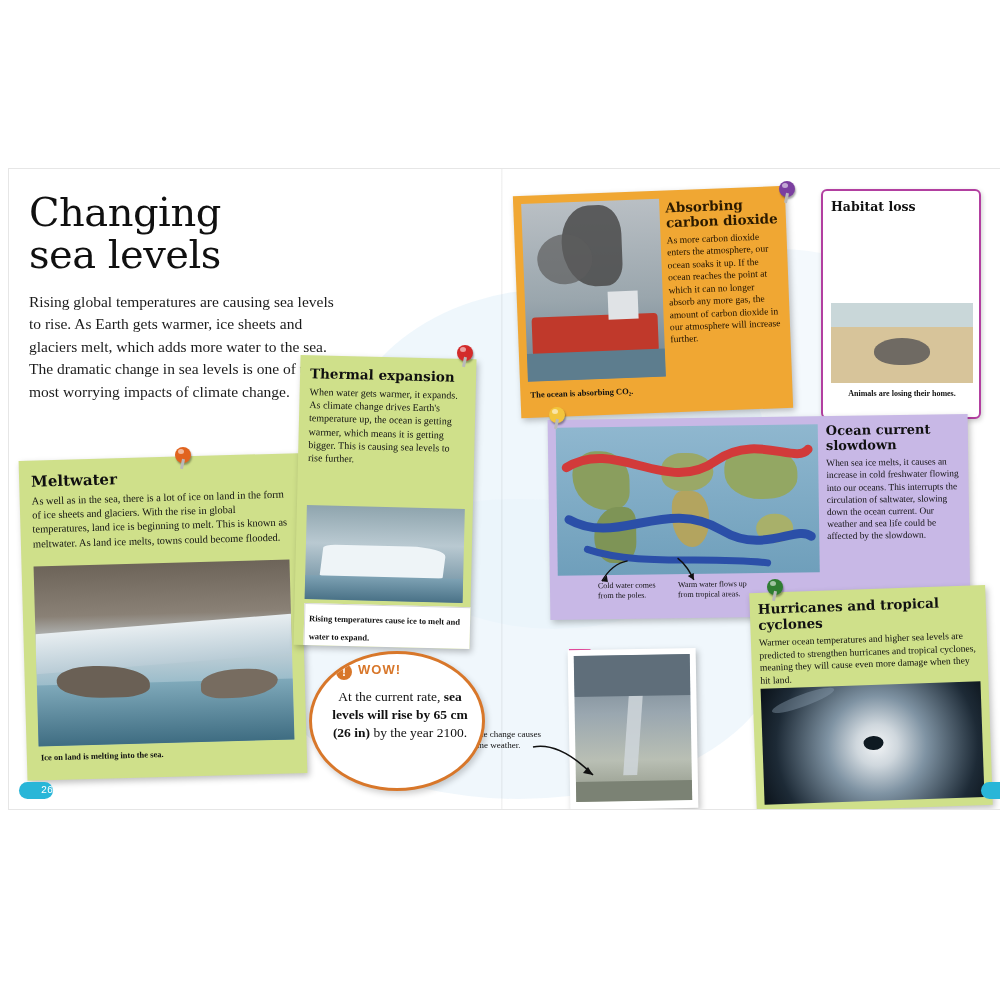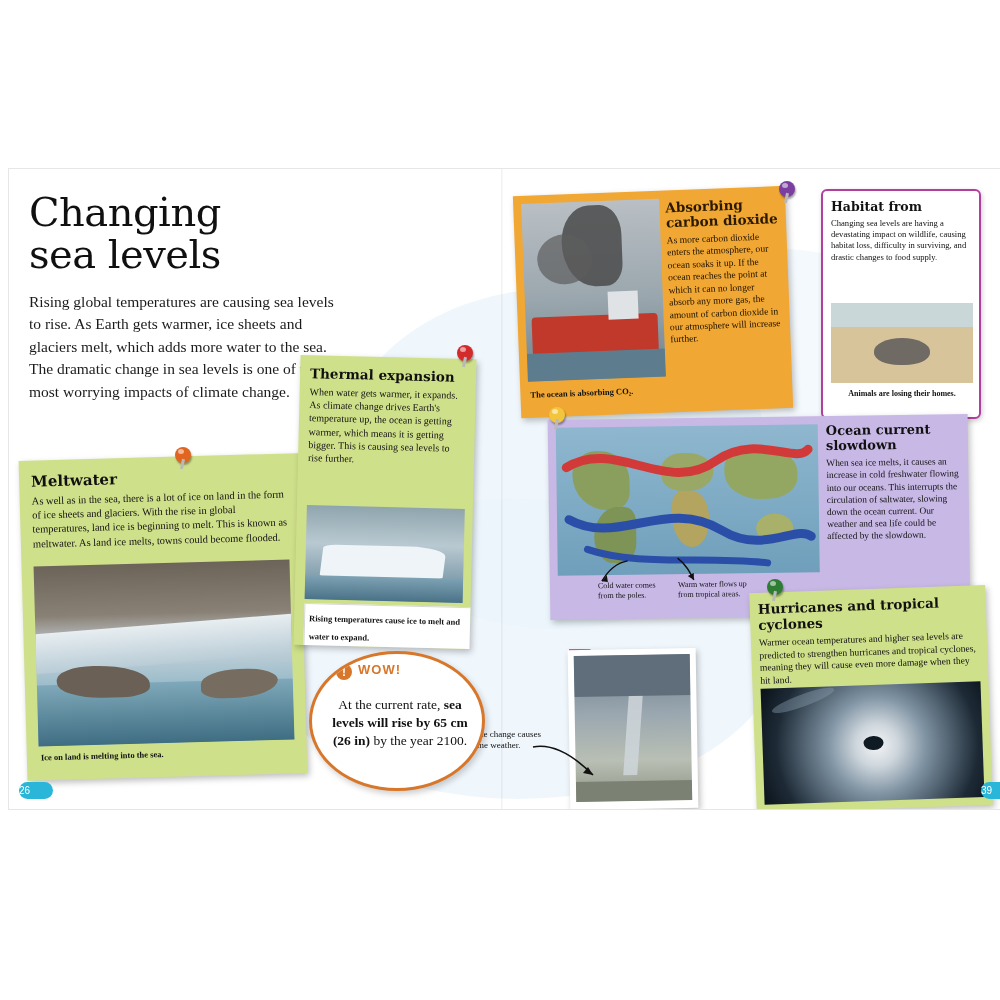--- a/index.html
+++ b/index.html
@@ -60,23 +60,23 @@
   #hurricane .photo{position:absolute;left:8px;top:96px;width:220px;height:116px;}
   
   #tornado{left:560px;top:480px;width:128px;height:160px;background:#ffffff;padding:6px 6px 6px 6px;box-shadow:2px 3px 6px rgba(0,0,0,.25);transform:rotate(-1deg);}
   #tornado .photo{width:116px;height:146px;}
   .tricorner{position:absolute;left:560px;top:480px;width:0;height:0;border-left:22px solid #e94ca0;border-bottom:22px solid transparent;}
   .weathlab{position:absolute;left:450px;top:560px;width:92px;font-size:9px;line-height:1.25;color:#111;}
   
   #wow{left:300px;top:482px;width:176px;height:140px;background:#ffffff;border:3px solid #d8772a;border-radius:50%;box-shadow:2px 3px 6px rgba(0,0,0,.2);}
   #wow .bang{position:absolute;left:24px;top:10px;width:16px;height:16px;border-radius:50%;background:#d8772a;color:#fff;font-size:12px;font-weight:bold;text-align:center;line-height:16px;font-family:"Liberation Sans",sans-serif;}
   #wow .wowtag{position:absolute;left:46px;top:8px;font-family:"Liberation Sans",sans-serif;font-weight:bold;font-size:13px;color:#d8772a;letter-spacing:1px;}
-  #wow p{position:absolute;left:16px;top:42px;width:144px;text-align:center;font-size:13.5px;line-height:1.32;color:#111;}
-  
-  .pgnum{position:absolute;bottom:10px;width:34px;height:17px;border-radius:9px;background:#29b6d8;color:#fff;font-family:Liberation Sans, sans-serif;font-size:10px;text-align:left;line-height:17px;margin-top:25px;}
+  #wow p{position:absolute;left:16px;top:34px;width:144px;text-align:center;font-size:13.5px;line-height:1.32;color:#111;}
+  
+  .pgnum{position:absolute;bottom:10px;width:34px;height:17px;border-radius:9px;background:#29b6d8;color:#fff;font-family:Liberation Mono, monospace;font-size:10px;text-align:right;line-height:17px;margin-top:25px;}
   #pgl{left:10px;} #pgr{right:10px;}
   b{font-weight:bold;}
 </style>
 </head>
 <body>
 
 <div id="page">
 
   <div class="spread">
 
@@ -131,22 +131,21 @@
         <h3>Absorbing carbon dioxide</h3>
         <p>As more carbon dioxide enters the atmosphere, our ocean soaks it up. If the ocean reaches the point at which it can no longer absorb any more gas, the amount of carbon dioxide in our atmosphere will increase further.</p>
       </div>
       <div class="cap">The ocean is absorbing CO₂.</div>
     </div>
     <div class="pin" style="left:770px;top:12px;background:#7b3fa0;">
         <i></i>
       </div>
 
     <div class="card" id="habitat">
-      <h3>Habitat from</h3>
-      <p>Changing sea levels are having a devastating impact on wildlife, causing habitat loss, difficulty in surviving, and drastic changes to food supply.</p>
+      <h3>Habitat loss</h3>
       <div class="photo" style="background:linear-gradient(#cdb98f 0%,#d9c8a1 60%,#b8a headline 100%);">
         <div style="position:absolute;left:0;top:0;width:100%;height:34%;background:#c9d7d9;"></div>
         <div style="position:absolute;left:0;top:30%;width:100%;height:70%;background:#d7c49a;"></div>
         <div style="position:absolute;left:30%;top:44%;width:40%;height:34%;background:#6f6a63;border-radius:50% 50% 45% 45%;"></div>
       </div>
       <div class="cap">Animals are losing their homes.</div>
     </div>
 
     <div class="card" id="ocean">
       <div class="photo" style="background:linear-gradient(#8fb7cf,#6f9fbb);">

